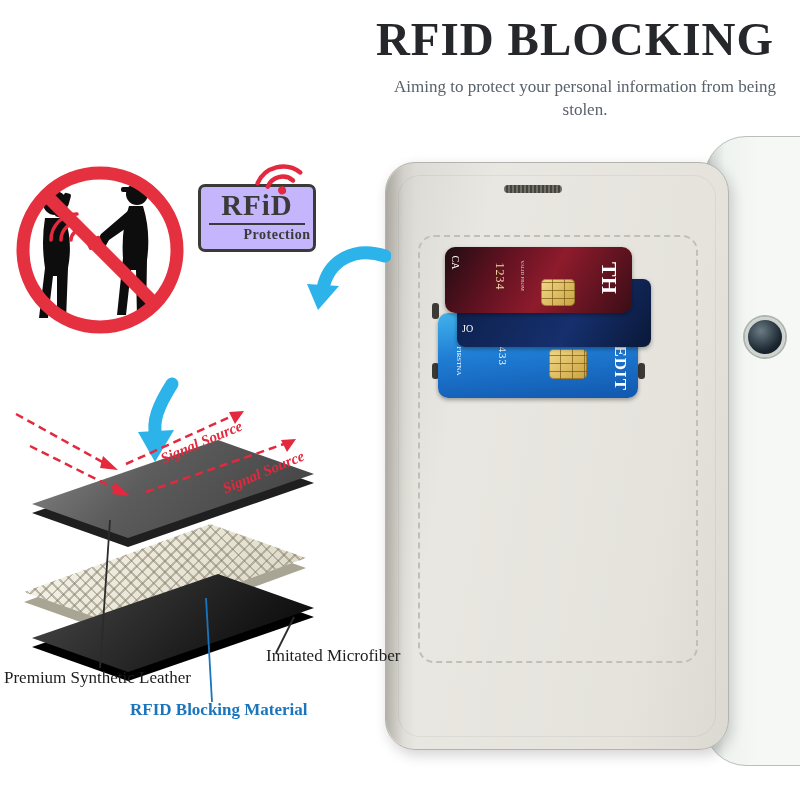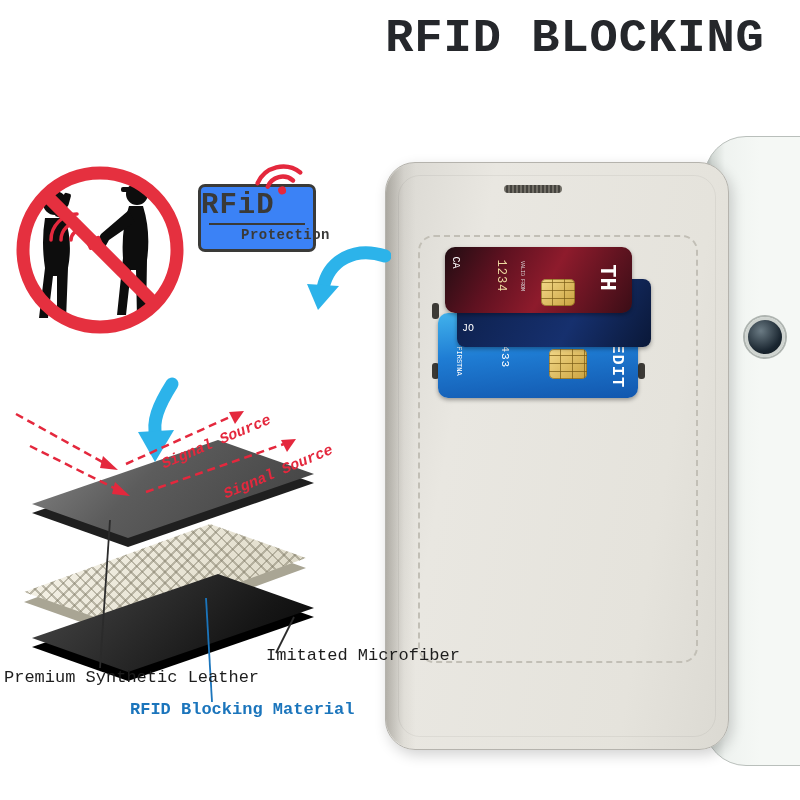--- a/index.html
+++ b/index.html
@@ -1,35 +1,35 @@
 <!DOCTYPE html>
 <html><head>
 <meta charset="utf-8">
 <style>
   html,body { margin:0; padding:0; background:#ffffff; }
   .canvas {
     position:relative; width:800px; height:800px; background:#ffffff;
-    overflow:hidden; font-family:Liberation Mono, monospace;
+    overflow:hidden; font-family:Liberation Serif, serif;
   }
 
   
   .title {
     position:absolute; left:352px; top:12px; width:446px; text-align:center;
     font-size:47px; font-weight:800; color:#25272b; letter-spacing:1px;
   }
   .subtitle {
     position:absolute; left:385px; top:76px; width:400px; text-align:center;
     font-size:17px; color:#59616a; line-height:1.35;
   }
 
   
   .badge-box {
     position:absolute; left:198px; top:184px; width:112px; height:62px;
-    border:3px solid #3a3a38; border-radius:7px; background:#3b82f6;
-    z-index:3;
+    border:3px solid #3a3a38; border-radius:7px; background:#c4b5fd;
+    text-align:center; z-index:3;
   }
   .badge-name { font-size:29px; font-weight:700; color:#3a3a38; line-height:1; margin-top:4px; letter-spacing:1px; }
   .badge-divider { width:86%; height:2px; background:#3a3a38; margin:3px auto 2px; }
   .badge-cap { font-size:14px; font-weight:600; color:#3a3a38; letter-spacing:0.5px;margin-left:40px; }
   .wifi-icon { position:absolute; left:247px; top:144px; z-index:4; transform:rotate(-14deg); }
 
   
   .phone {
     position:absolute; left:704px; top:136px; width:110px; height:628px;
     border-radius:42px 0 0 42px; z-index:1;
@@ -124,20 +124,21 @@
   #lbl-leather { left:4px; top:668px; }
   #lbl-rfid    { left:130px; top:700px; color:#1b75bc; font-weight:700; }
   #lbl-micro   { left:266px; top:646px; }
 </style>
 </head>
 <body>
 
 <div class="canvas">
 
   <div class="title">RFID BLOCKING</div>
+  <div class="subtitle">Aiming to protect your personal information from being stolen.</div>
 
   <div class="phone">
     <div class="lens"></div>
   </div>
 
   <div class="case">
     <div class="case-spine"></div>
     <div class="case-inner-edge"></div>
     <div class="stitch"></div>
     <div class="speaker"></div>

